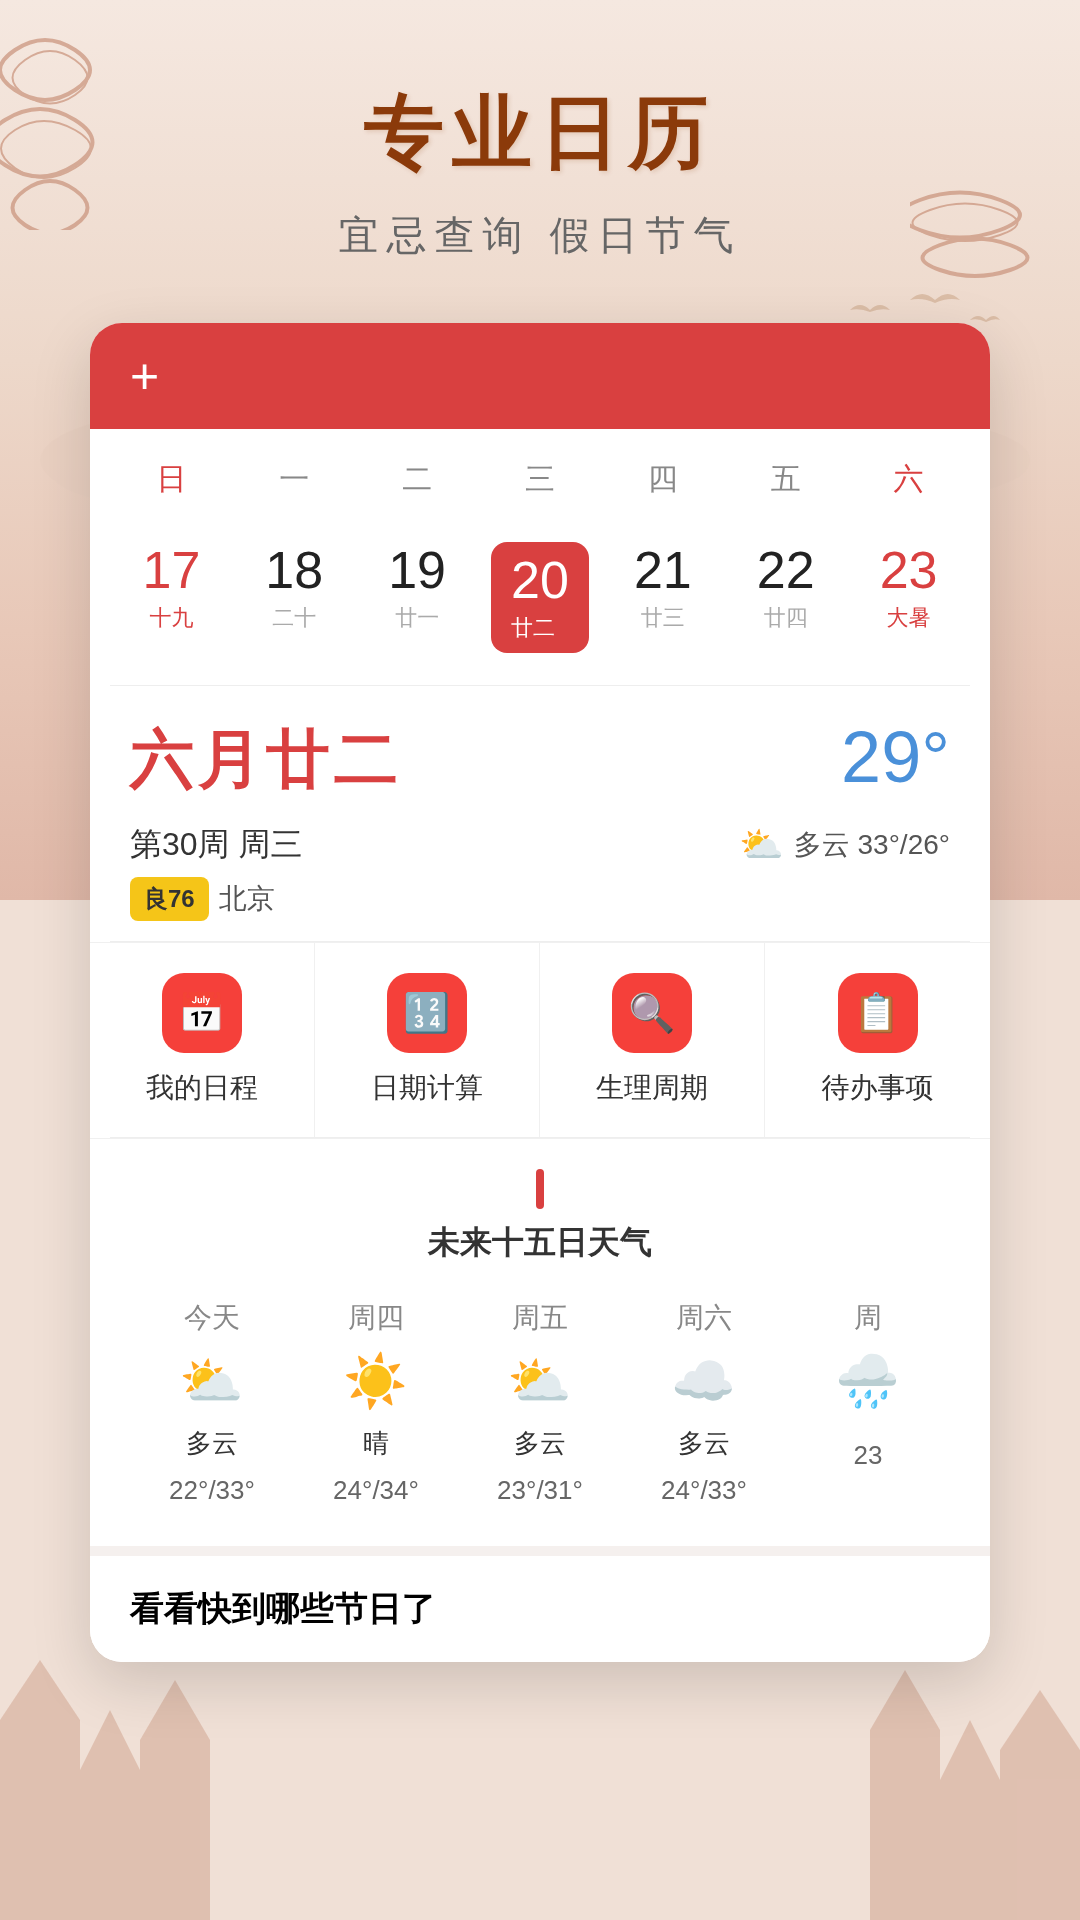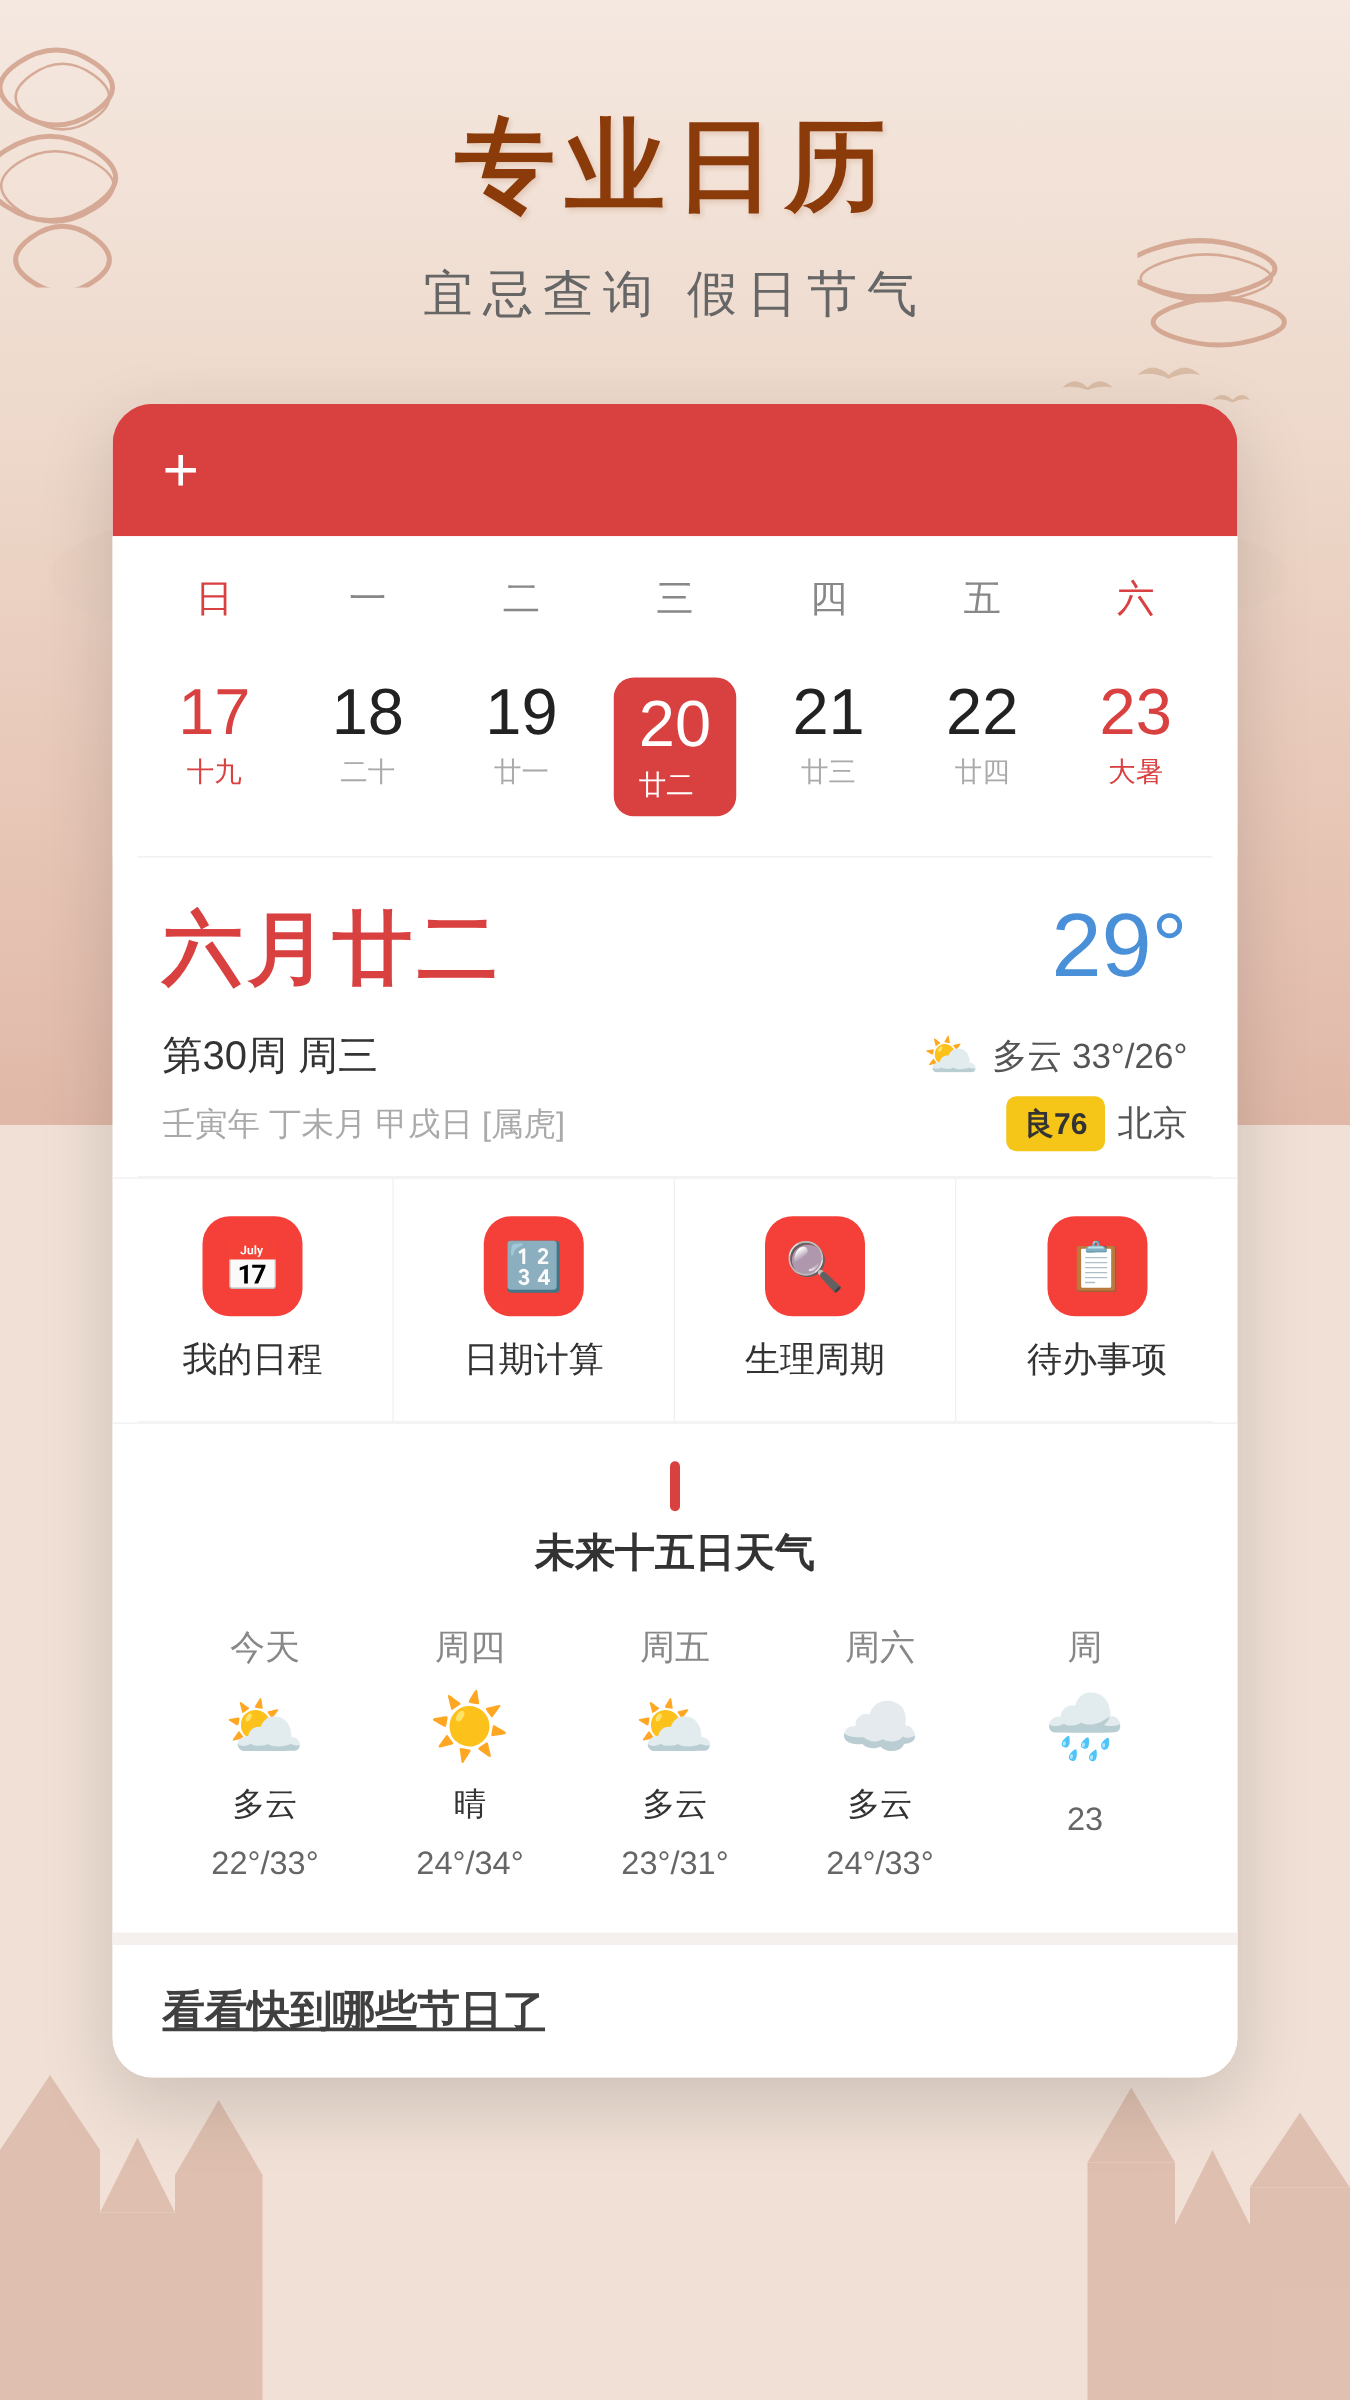--- a/index.html
+++ b/index.html
@@ -353,23 +353,22 @@
 
     
     .bottom-section {
       background: #fff;
       padding: 30px 40px;
       border-top: 10px solid #f5f0ee;
     }
 
     .bottom-title {
       font-size: 34px;
-      color: #404040;
+      color: #000000;
       font-weight: 600;
-      text-decoration: underline;
     }
 
     
     .deco-svg {
       position: absolute;
       pointer-events: none;
     }
   </style>
 </head>
 <body>
@@ -500,21 +499,20 @@
 
     <div class="date-details">
       <span class="week-info">第30周  周三</span>
       <div class="weather-info">
         <span class="weather-icon-sun">⛅</span>
         <span>多云 33°/26°</span>
       </div>
     </div>
 
     <div class="ganzhi-row">
-      <span class="ganzhi-text">壬寅年 丁未月 甲戌日 [属虎]</span>
       <div style="display:flex;align-items:center;">
         <span class="aqi-badge">良76</span>
         <span class="city-text">北京</span>
       </div>
     </div>
 
     <div class="cal-divider"></div>
 
     <div class="func-grid" id="func-grid-container">
         <div class="func-item">

